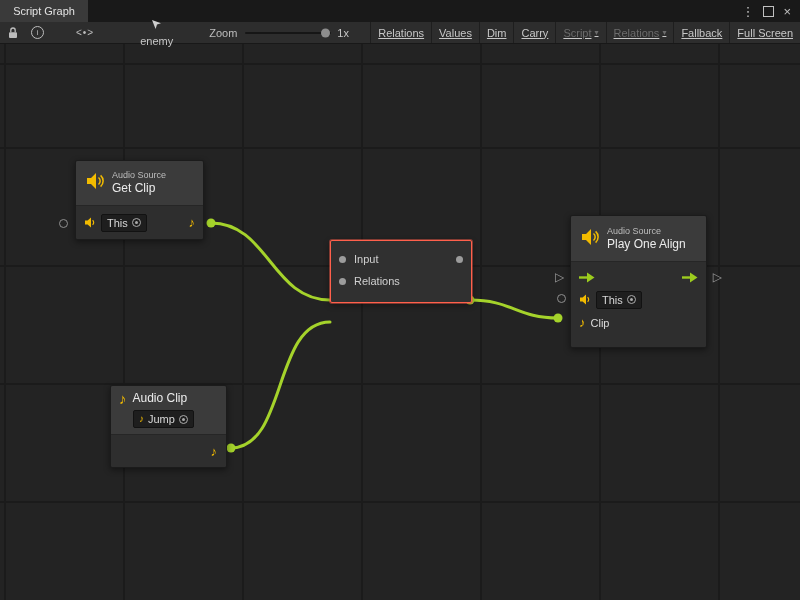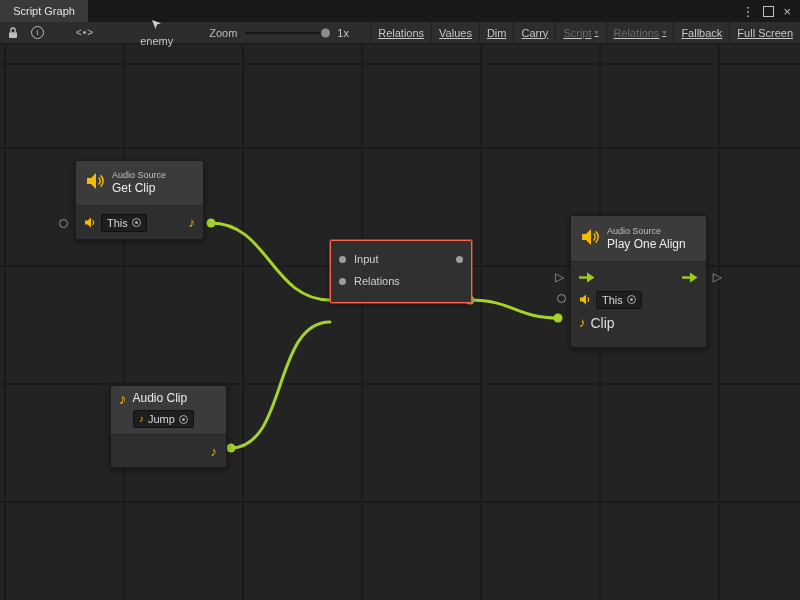--- a/index.html
+++ b/index.html
@@ -75,21 +75,21 @@
   .nc-row{display:flex;align-items:center;height:22px;padding:0 8px;gap:8px;font-size:11px;color:#d0d0d0;}
   .nc-row .right{margin-left:auto;}
 
   
   #node-pos{left:570px;top:171px;width:135px;}
   #node-pos .node-header{height:45px;}
   #node-pos .ctrl-row{display:flex;align-items:center;justify-content:space-between;
                       height:21px;padding:0 8px;margin-top:5px;}
   #node-pos .row{display:flex;align-items:center;gap:5px;height:23px;padding:0 8px;}
   #node-pos .footer{height:13px;}
-  .plabel{font-size:14px;color:#dcdcdc;}
+  .plabel{font-size:11px;color:#dcdcdc;}
 
   
   #node-clip{left:110px;top:341px;width:115px;}
   #node-clip .hdr{background:#3b3b3b;border-bottom:1px solid #262626;padding:5px 8px 6px;border-radius:2px 2px 0 0;}
   #node-clip .t-row{display:flex;align-items:center;gap:6px;}
   #node-clip .pill{margin:4px 0 0 14px;}
   #node-clip .row{display:flex;align-items:center;justify-content:flex-end;height:32px;padding:0 9px;}
 </style>
 </head>
 <body>

